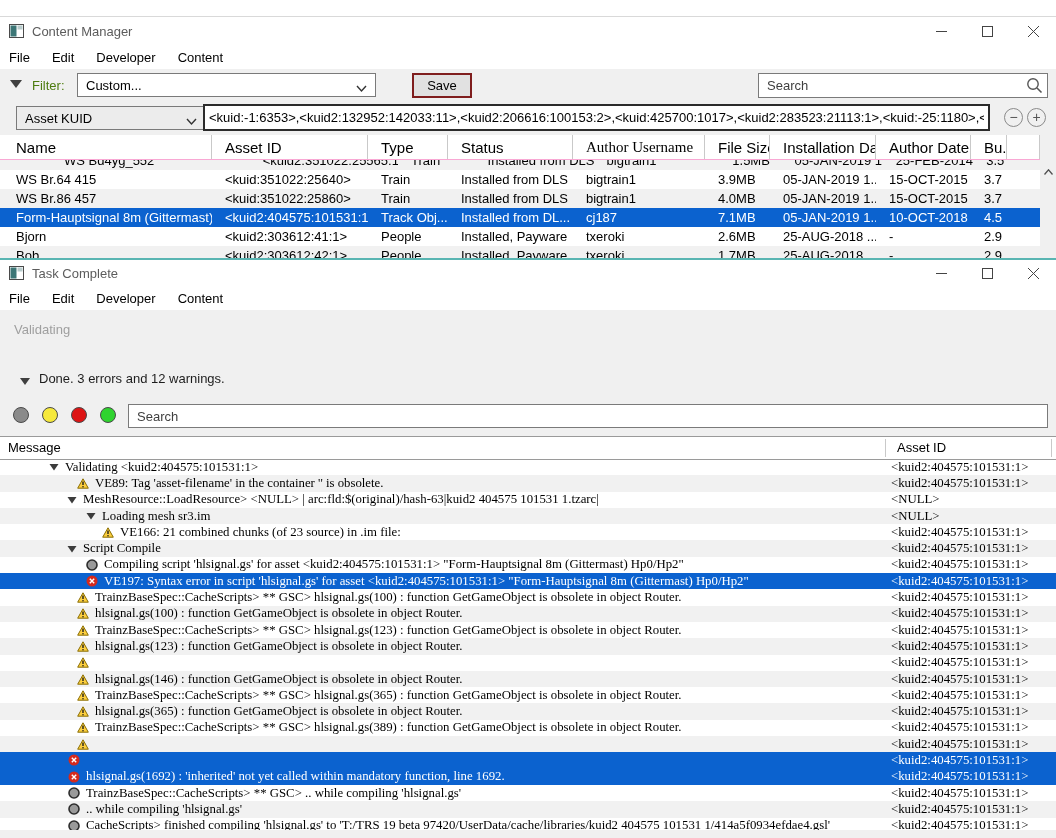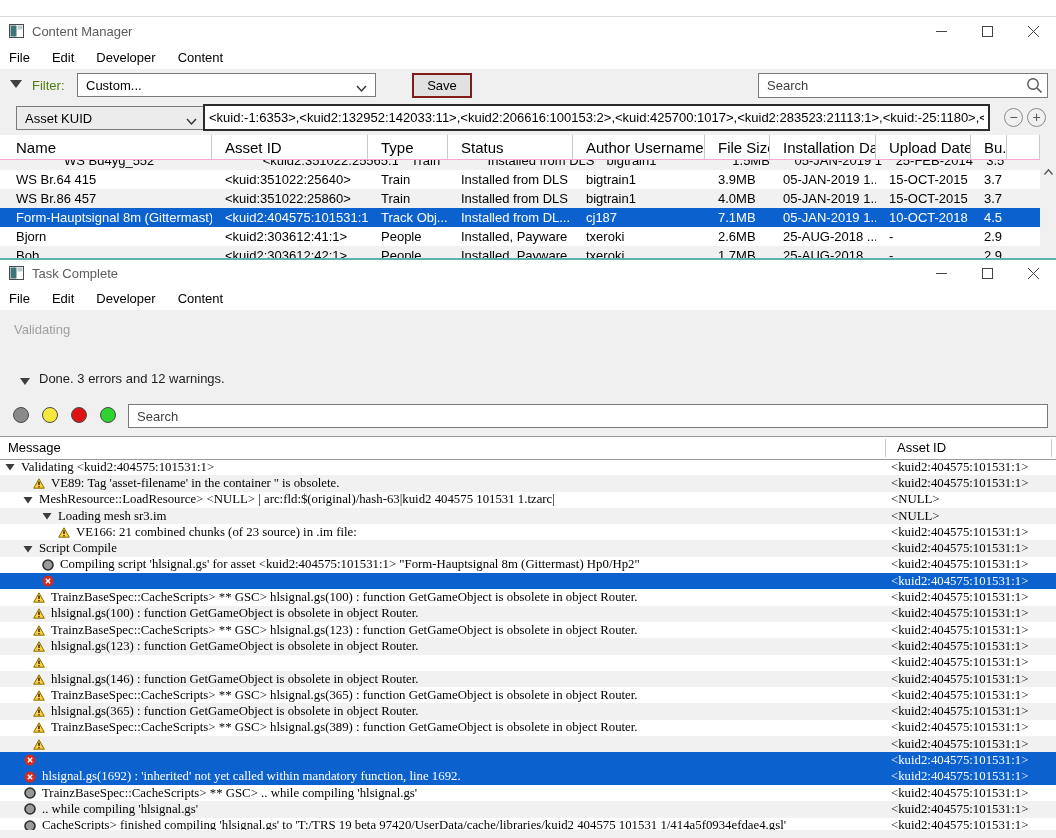--- a/index.html
+++ b/index.html
@@ -70,21 +70,21 @@
   .fcirc{width:16px;height:16px;border-radius:50%;border:1px solid #4a4a4a;box-sizing:border-box;padding:0;}
 
   
   .lhead{position:absolute;left:0;top:176px;width:1056px;height:22px;background:#fff;
          border-top:1px solid #9a9a9a;border-bottom:1px solid #9a9a9a;font-size:13px;}
   .lhead .h1{position:absolute;left:8px;top:3px;}
   .lhead .h2{position:absolute;left:897px;top:3px;}
   .lhead .dv{position:absolute;top:2px;width:1px;height:18px;background:#c9c9c9;}
   .logrows{position:absolute;left:0;top:199px;width:1056px;}
   .lrow{position:relative;height:16.3px;display:flex;align-items:center;white-space:nowrap;
-        font-family:"Liberation Serif",serif;font-size:12.8px;overflow:hidden;}
+        font-family:"Liberation Serif",serif;font-size:12.8px;overflow:hidden;padding-left:44px;}
   .lrow:nth-child(even):not(.sel){background:#f1f1f1;}
   .lrow.sel{background:#0b62cf;color:#fff;}
   .lrow .ic{display:inline-flex;flex:0 0 auto;}
   .lrow .txt{margin-left:6px;}
   .lrow .aid{position:absolute;left:891px;top:0;height:100%;display:flex;align-items:center;}
 
   .bottombar{position:absolute;left:0;top:570px;width:1056px;height:26px;background:#f0f0f0;}
 </style>
 </head>
 <body>
@@ -156,24 +156,24 @@
       <input class="kuidinput" style="left: 203px; top: 3px; width: 787px; height: 27px;" value="&lt;kuid:-1:6353&gt;,&lt;kuid2:132952:142033:11&gt;,&lt;kuid2:206616:100153:2&gt;,&lt;kuid:425700:1017&gt;,&lt;kuid2:283523:21113:1&gt;,&lt;kuid:-25:1180&gt;,&lt;ku">
       <button class="roundbtn" style="left:1004px;top:7px;">−</button>
       <button class="roundbtn" style="left:1027px;top:7px;">+</button>
     </div>
 
     <div class="thead">
         <span class="hcell" style="width: 212px; padding-left: 16px;">Name</span>
         <span class="hcell" style="width: 156px;">Asset ID</span>
         <span class="hcell" style="width: 80px;">Type</span>
         <span class="hcell" style="width: 125px;">Status</span>
-        <span class="hcell" style="width: 132px;">Author Username</span>
+        <span class="hcell" style="width: 132px; font-family: Liberation Serif, serif;">Author Username</span>
         <span class="hcell" style="width: 65px;">File Size</span>
         <span class="hcell" style="width: 106px;">Installation Date</span>
-        <span class="hcell" style="width: 95px;">Upload Date</span>
+        <span class="hcell" style="width: 95px;">Author Date</span>
         <span class="hcell" style="width: 36px;">Bu...</span>
         <span class="hcell" style="width: 33px;"></span>
       </div>
     <div class="tbody">
         <div class="trow shaded cliptop">
           <span class="tcell" style="width: 212px; padding-left: 16px;">WS Bd4yg_552</span>
           <span class="tcell" style="width: 156px;">&lt;kuid2:351022:25565:1&gt;</span>
           <span class="tcell" style="width: 80px;">Train</span>
           <span class="tcell" style="width: 125px;">Installed from DLS</span>
           <span class="tcell" style="width: 132px;">bigtrain1</span>
@@ -377,20 +377,21 @@
           <span class="txt">Compiling script 'hlsignal.gs' for asset &lt;kuid2:404575:101531:1&gt; "Form-Hauptsignal 8m (Gittermast) Hp0/Hp2"</span>
           <span class="aid">&lt;kuid2:404575:101531:1&gt;</span>
         </div>
         <div class="lrow sel">
           <span class="ic" style="margin-left: 42px;">
             <svg width="12" height="12">
               <circle cx="6" cy="6" r="5.5" fill="#d42a1e"></circle>
               <path d="M3.8 3.8 L8.2 8.2 M8.2 3.8 L3.8 8.2" stroke="#fff" stroke-width="1.4"></path>
             </svg>
           </span>
+          <span class="txt">VE197: Syntax error in script 'hlsignal.gs' for asset &lt;kuid2:404575:101531:1&gt; "Form-Hauptsignal 8m (Gittermast) Hp0/Hp2"</span>
           <span class="aid">&lt;kuid2:404575:101531:1&gt;</span>
         </div>
         <div class="lrow">
           <span class="ic" style="margin-left: 33px;">
             <svg width="12" height="11">
               <polygon points="6,0.8 11.3,10.2 0.7,10.2" fill="#fdcf3e" stroke="#8a6d00" stroke-width="1"></polygon>
               <line x1="6" y1="3.6" x2="6" y2="7" stroke="#1c1c1c" stroke-width="1.4"></line>
               <circle cx="6" cy="8.7" r="0.8" fill="#1c1c1c"></circle>
             </svg>
           </span>

